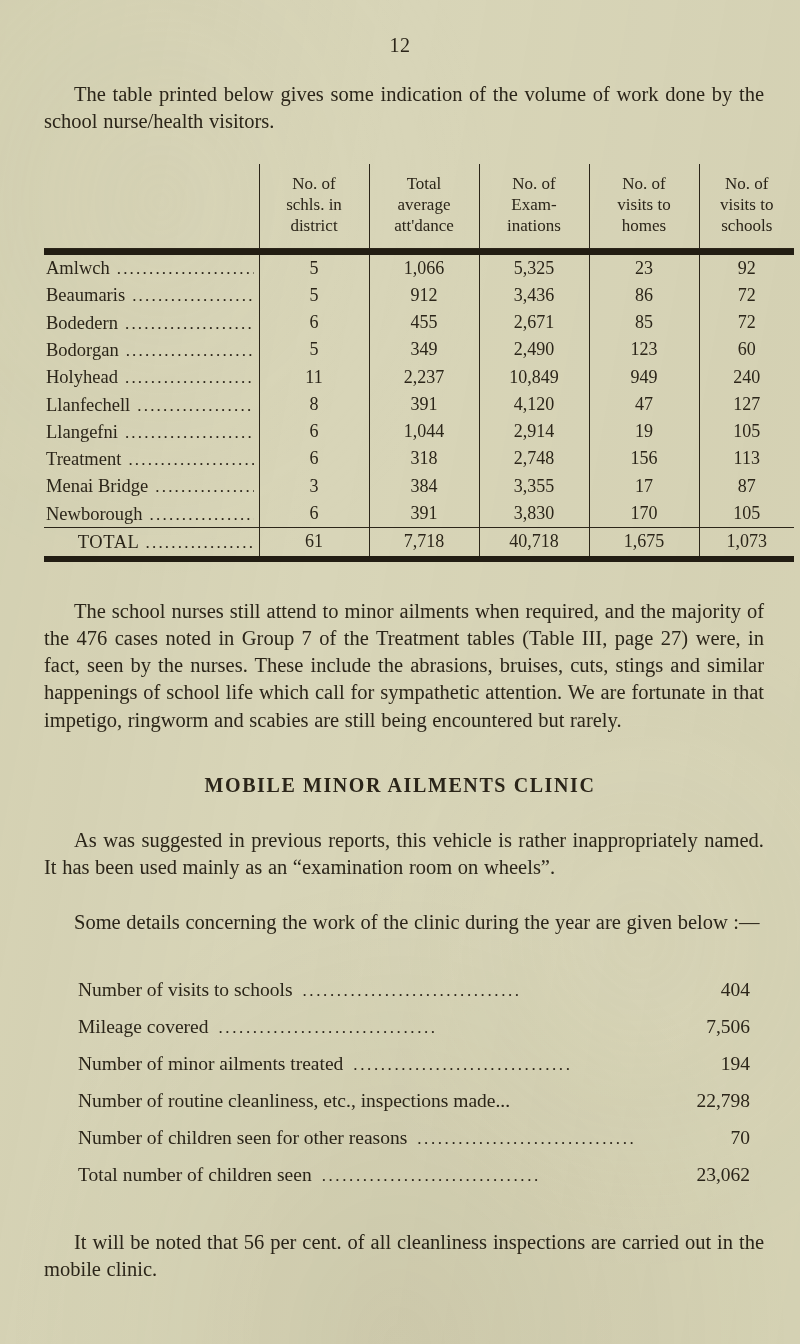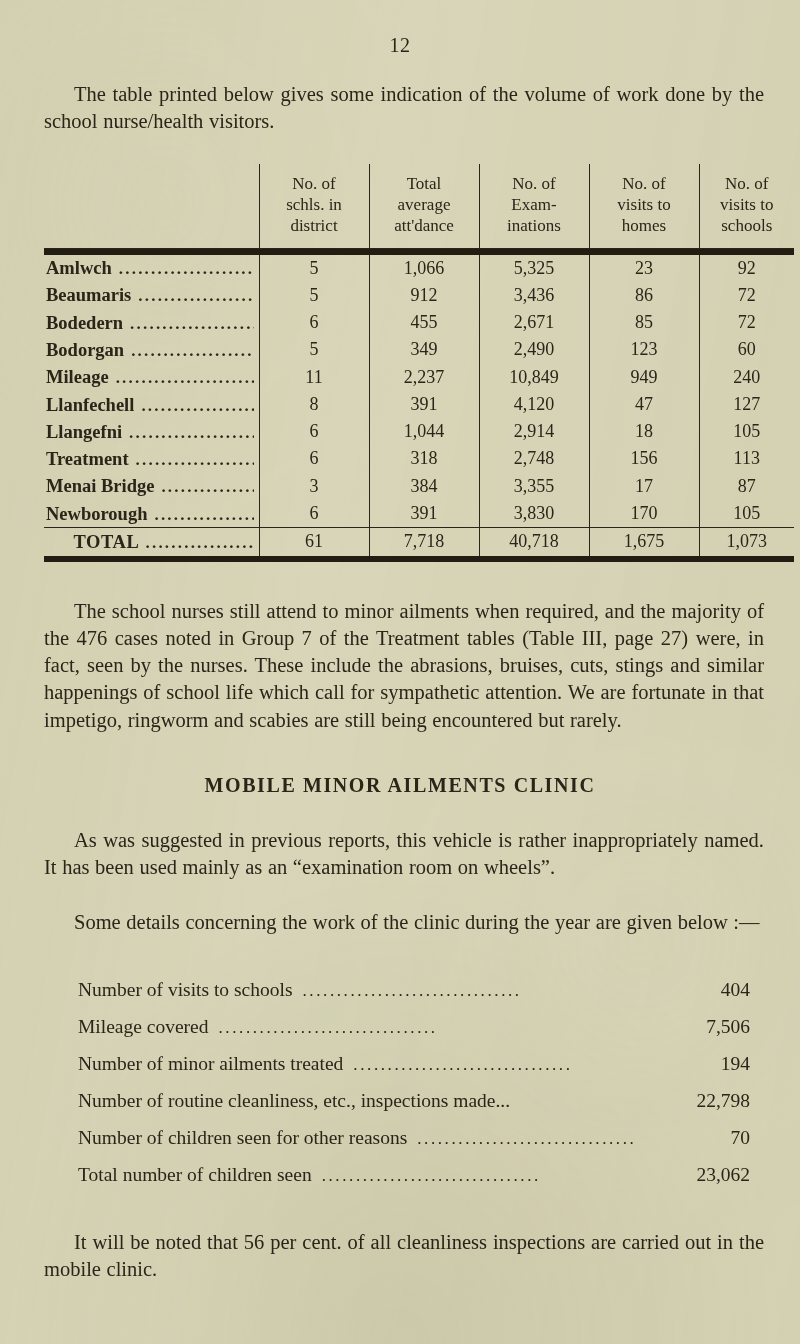--- a/index.html
+++ b/index.html
@@ -96,21 +96,20 @@
     text-align: center;
     border-left: 1.3px solid #2b2519;
     font-size: 18px;
   }
   table.nurse-table tbody td.stub {
     border-left: none;
     text-align: left;
     padding-left: 2px;
     padding-right: 2px;
     font-size: 18.5px;
-    font-weight: bold;
   }
   tr.total-row td {
     border-top: 1.6px solid #2b2519;
     padding-top: 4px;
     padding-bottom: 3px;
     font-size: 18px;
   }
   tr.total-row td.stub {
     text-align: right;
     letter-spacing: 0.6px;
@@ -287,21 +286,21 @@
           </td>
           <td>5</td>
           <td>349</td>
           <td>2,490</td>
           <td>123</td>
           <td>60</td>
         </tr>
         <tr>
           <td class="stub">
             <span class="leader">
-              <span class="lead-label">Mileage</span>
+              <span class="lead-label">Holyhead</span>
               <span class="lead-dots">...................................</span>
             </span>
           </td>
           <td>11</td>
           <td>2,237</td>
           <td>10,849</td>
           <td>949</td>
           <td>240</td>
         </tr>
         <tr>
@@ -320,21 +319,21 @@
         <tr>
           <td class="stub">
             <span class="leader">
               <span class="lead-label">Llangefni</span>
               <span class="lead-dots">...................................</span>
             </span>
           </td>
           <td>6</td>
           <td>1,044</td>
           <td>2,914</td>
-          <td>18</td>
+          <td>19</td>
           <td>105</td>
         </tr>
         <tr>
           <td class="stub">
             <span class="leader">
               <span class="lead-label">Treatment</span>
               <span class="lead-dots">...................................</span>
             </span>
           </td>
           <td>6</td>

